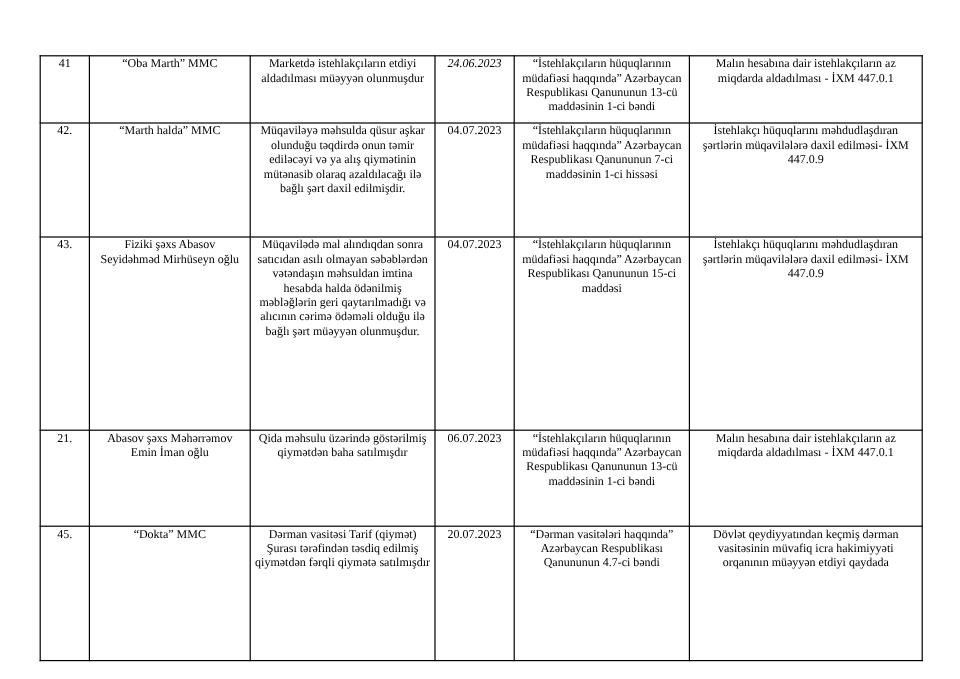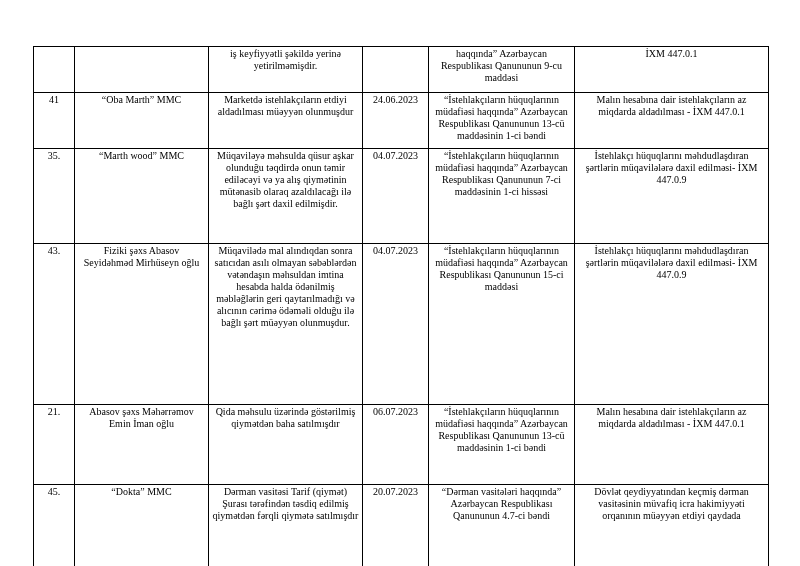--- a/index.html
+++ b/index.html
@@ -41,57 +41,49 @@
   col.c-legal   { width: 146px; }
   col.c-outcome { width: 194px; }
 
   tr.r0 { height: 46px;  }
   tr.r1 { height: 56px;  }
   tr.r2 { height: 95px;  }
   tr.r3 { height: 161px; }
   tr.r4 { height: 80px;  }
   tr.r5 { height: 112px; }
 
-  td.date-off36 { padding-top: 36px; }
+  td.date-off36 { padding-top: 36px; font-style: italic; }
   td.date-off46 { padding-top: 46px; }
   td.date-off27 { padding-top: 27px; }
 </style>
 </head>
 <body>
 
 <div class="page">
   <table class="doc-table">
     <colgroup>
       <col class="c-num">
       <col class="c-name">
       <col class="c-desc">
       <col class="c-date">
       <col class="c-legal">
       <col class="c-outcome">
     </colgroup>
     <tbody>
-      <tr class="r0">
-        <td></td>
-        <td></td>
-        <td>iş keyfiyyətli şəkildə yerinə yetirilməmişdir.</td>
-        <td></td>
-        <td>haqqında” Azərbaycan Respublikası Qanununun 9-cu maddəsi</td>
-        <td>İXM 447.0.1</td>
-      </tr>
       <tr class="r1">
         <td>41</td>
         <td>“Oba Marth” MMC</td>
         <td>Marketdə istehlakçıların etdiyi aldadılması müəyyən olunmuşdur</td>
         <td class="date-off36">24.06.2023</td>
         <td>“İstehlakçıların hüquqlarının müdafiəsi haqqında” Azərbaycan Respublikası Qanununun 13-cü maddəsinin 1-ci bəndi</td>
         <td>Malın hesabına dair istehlakçıların az miqdarda aldadılması - İXM 447.0.1</td>
       </tr>
       <tr class="r2">
-        <td>35.</td>
-        <td>“Marth wood” MMC</td>
+        <td>42.</td>
+        <td>“Marth halda” MMC</td>
         <td>Müqaviləyə məhsulda qüsur aşkar olunduğu təqdirdə onun təmir ediləcəyi və ya alış qiymətinin mütənasib olaraq azaldılacağı ilə bağlı şərt daxil edilmişdir.</td>
         <td>04.07.2023</td>
         <td>“İstehlakçıların hüquqlarının müdafiəsi haqqında” Azərbaycan Respublikası Qanununun 7-ci maddəsinin 1-ci hissəsi</td>
         <td>İstehlakçı hüquqlarını məhdudlaşdıran şərtlərin müqavilələrə daxil edilməsi- İXM 447.0.9</td>
       </tr>
       <tr class="r3">
         <td>43.</td>
         <td>Fiziki şəxs Abasov Seyidəhməd Mirhüseyn oğlu</td>
         <td>Müqavilədə mal alındıqdan sonra satıcıdan asılı olmayan səbəblərdən vətəndaşın məhsuldan imtina hesabda halda ödənilmiş məbləğlərin geri qaytarılmadığı və alıcının cərimə ödəməli olduğu ilə bağlı şərt müəyyən olunmuşdur.</td>
         <td>04.07.2023</td>

